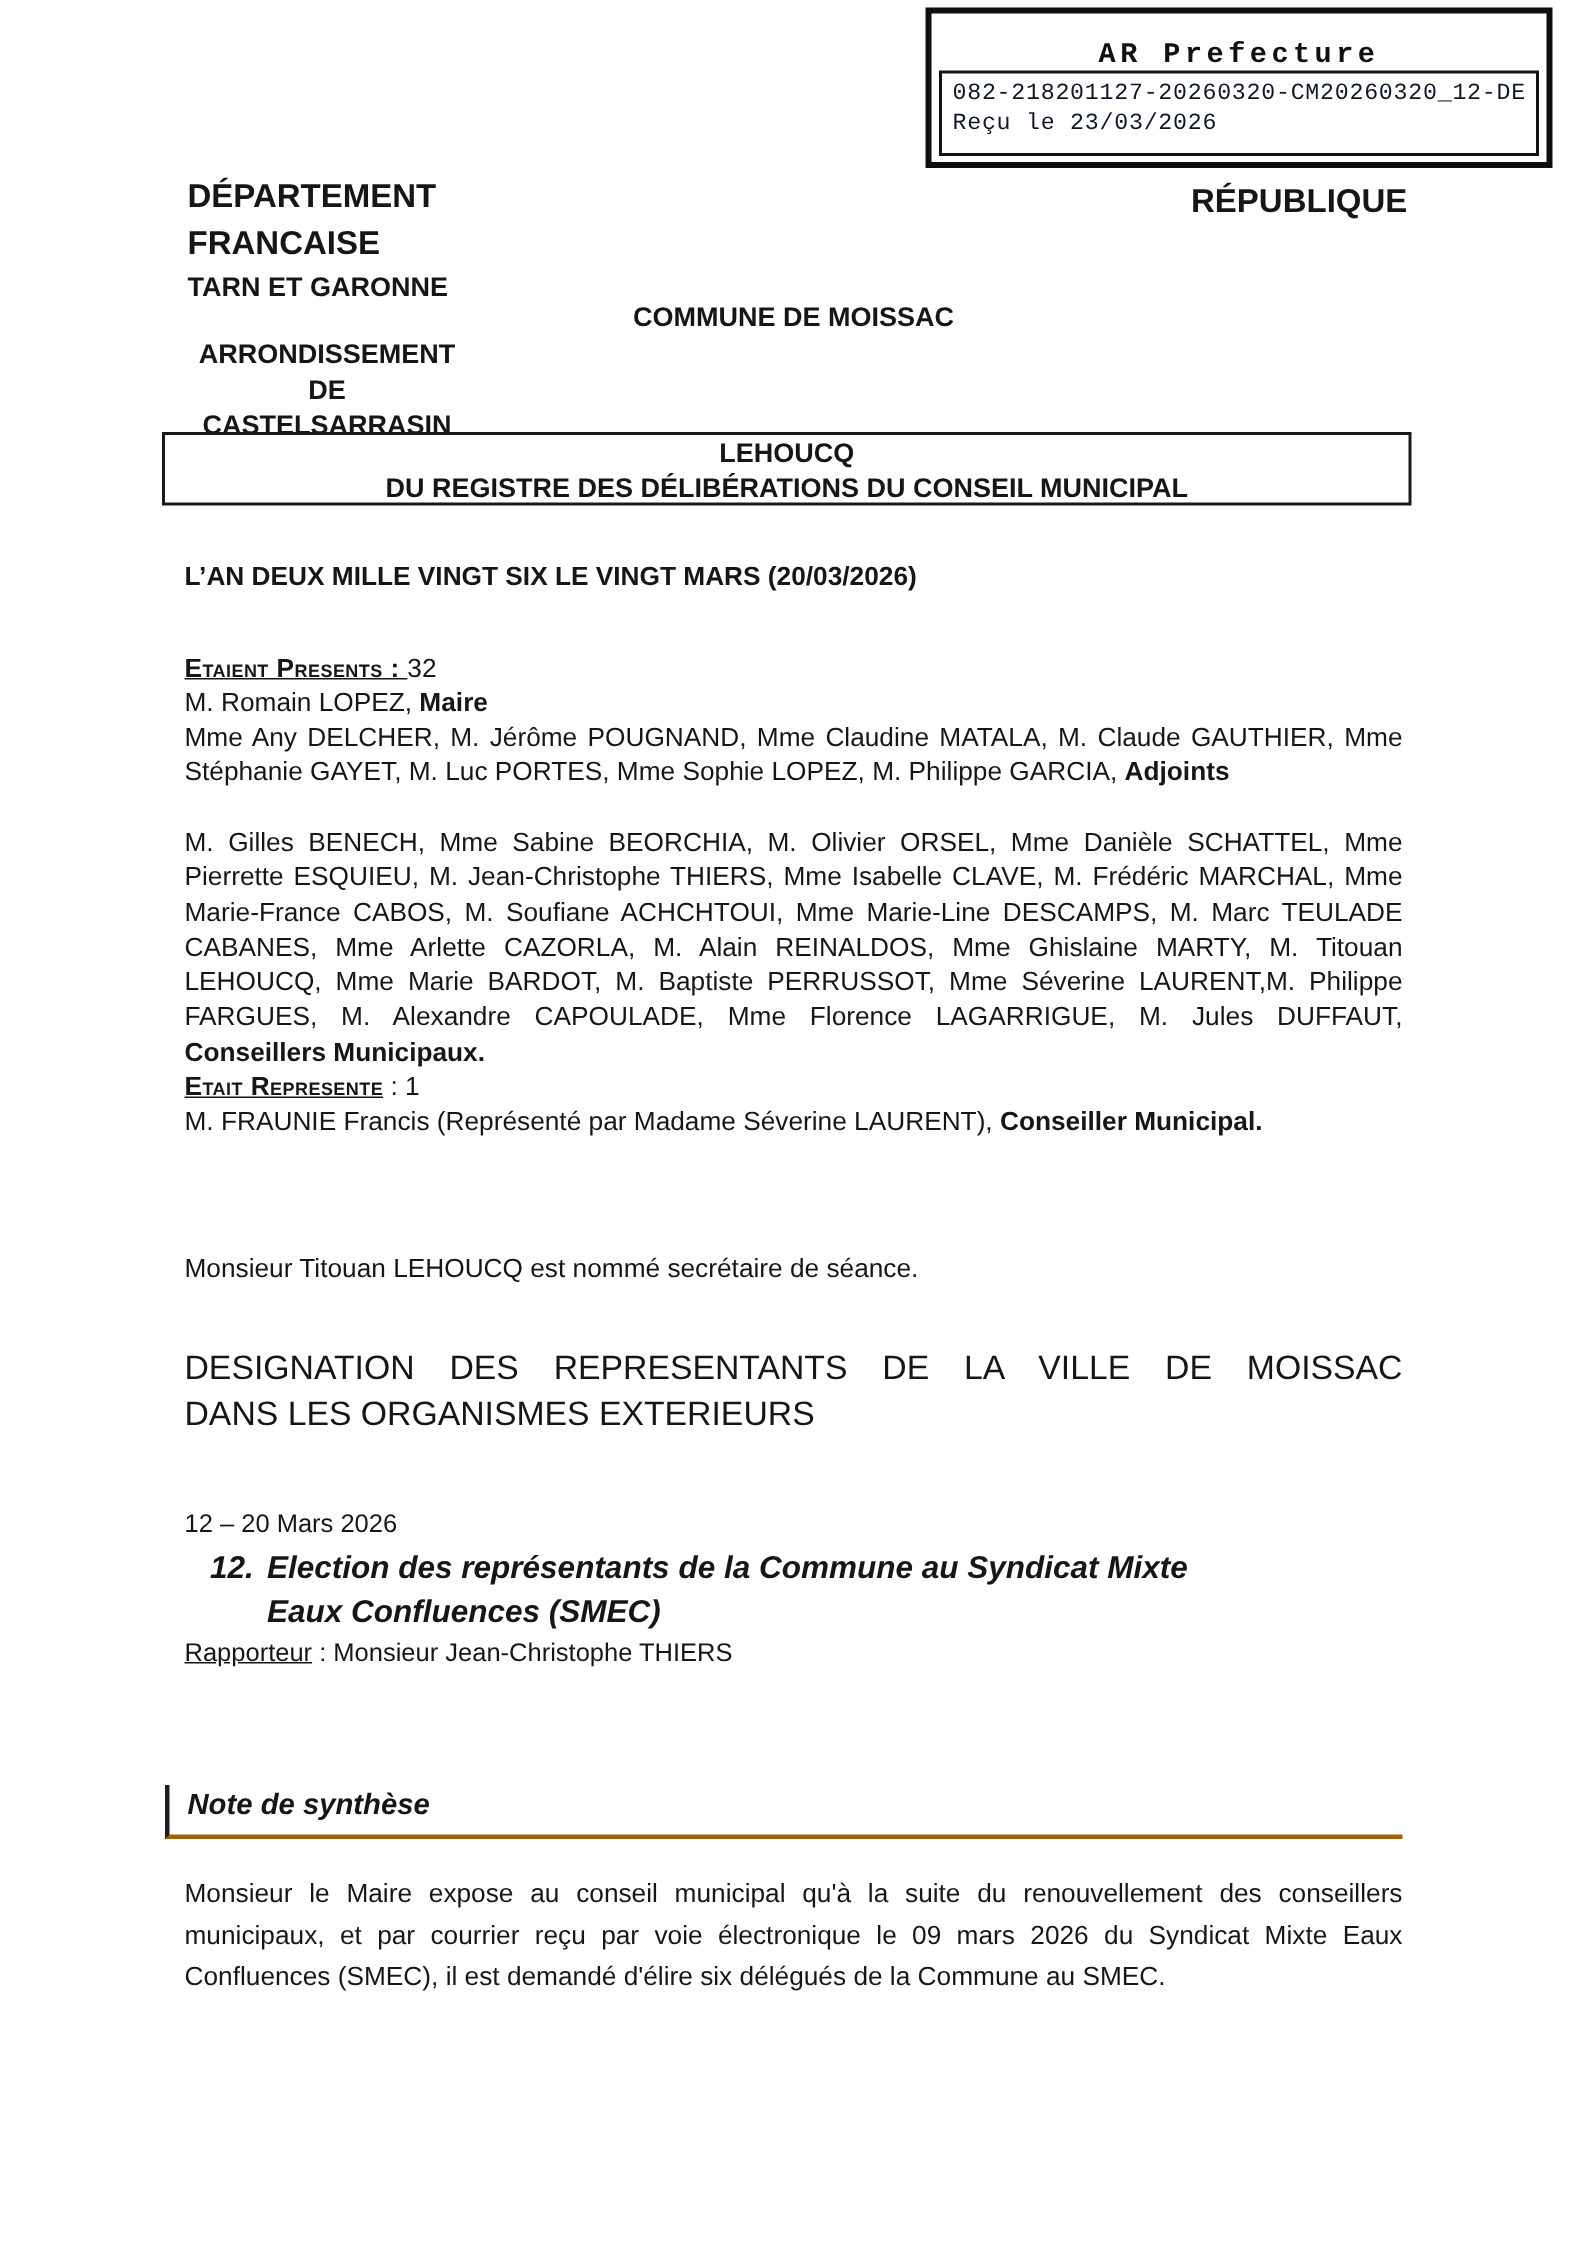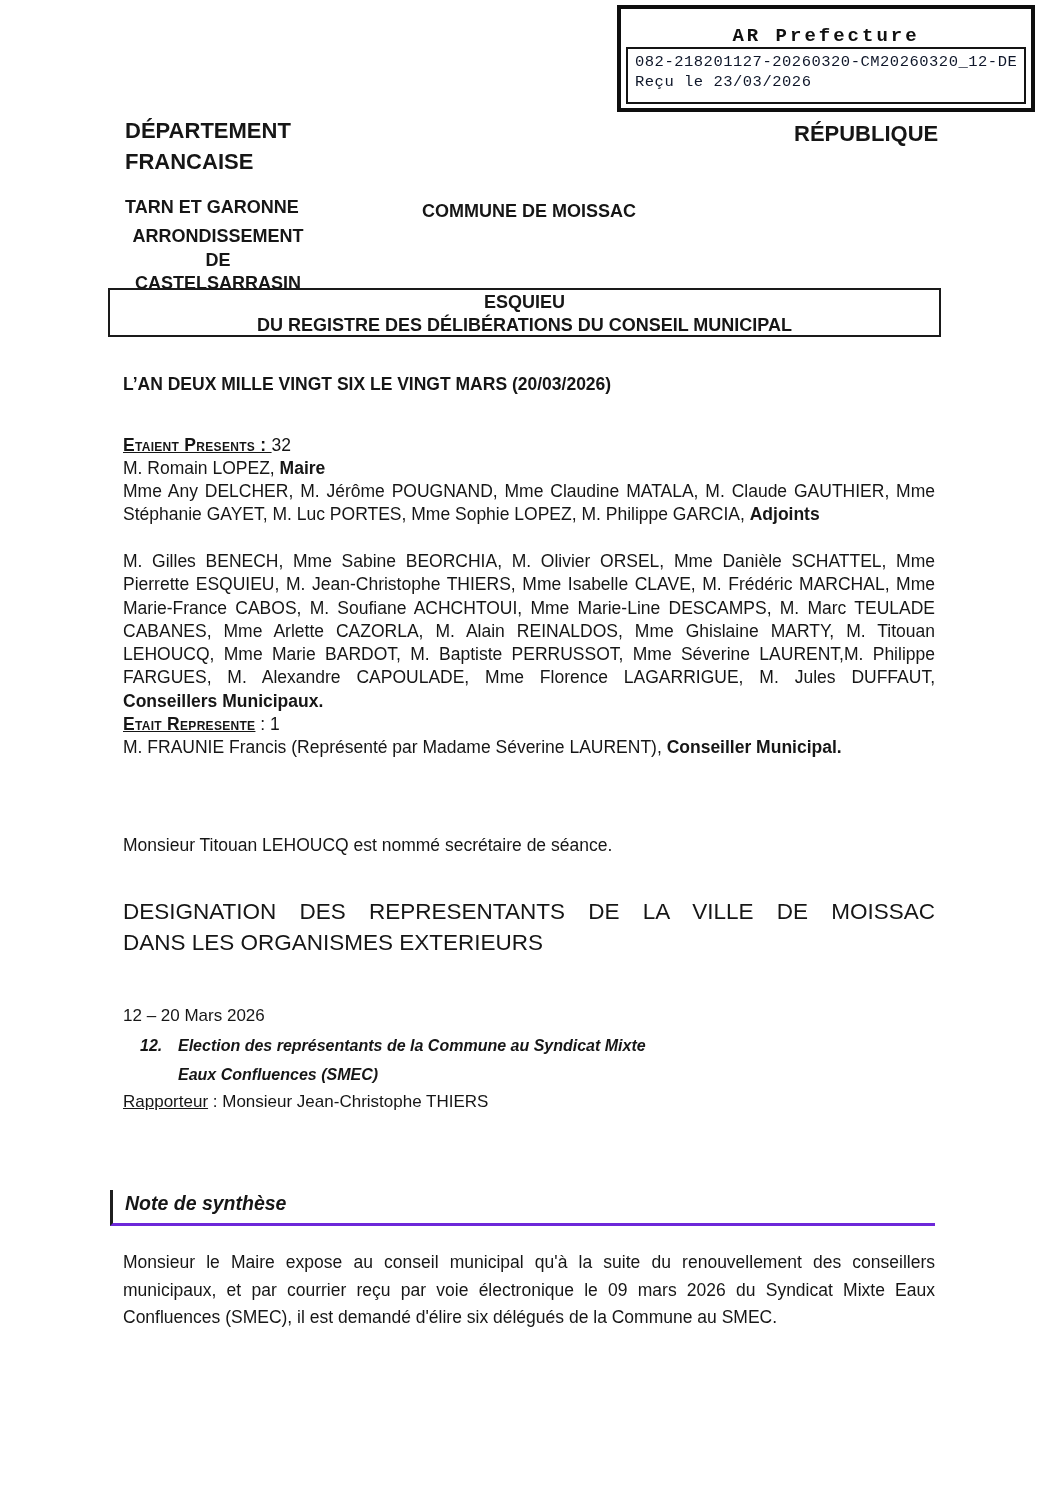--- a/index.html
+++ b/index.html
@@ -29,21 +29,21 @@
     border: 2px solid #141414;
     font-size: 15.5px; line-height: 20px; letter-spacing: 0.5px;
     padding: 3px 7px; white-space: nowrap; color: #0f172a;
     box-sizing: border-box;
   }
 
   
   .h-dept  { left: 125px; top: 118px; font-size: 22px; font-weight: bold; }
   .h-rep   { left: 748px; top: 121px; font-size: 22px; font-weight: bold; margin-left: 46px; }
   .h-fra   { left: 125px; top: 149px; font-size: 22px; font-weight: bold; }
-  .h-tarn  { left: 125px; top: 181px; font-size: 18px; font-weight: bold; margin-top: 16px; }
+  .h-tarn  { left: 125px; top: 181px; font-size: 18px; font-weight: bold; }
   .h-commune { left: 0; top: 201px; width: 1058px; text-align: center; font-size: 18px; font-weight: bold; }
   .h-arr   { left: 118px; top: 225px; width: 200px; text-align: center;
              font-size: 18px; font-weight: bold; line-height: 23.5px; }
 
   
   .extrait-box {
     left: 108px; top: 288px; width: 833px; height: 49px;
     border: 2px solid #1a1a1a; box-sizing: border-box;
     text-align: center; font-weight: bold; font-size: 18px; line-height: 22.5px;
     padding-top: 1px;
@@ -67,33 +67,33 @@
   .b-fraunie    { top: 736px; }
   .b-secretary  { top: 834px; }
 
   
   .d-title { top: 896px; font-weight: normal; font-size: 22.5px; line-height: 31px; }
   .d-title .stretch { display: block; text-align: justify; text-align-last: justify; }
   .d-range { top: 1004px; font-size: 17px; }
 
   .item12 {
     left: 140px; top: 1031px; width: 800px;
-    font-weight: bold; font-style: italic; font-size: 16px; line-height: 29px;
+    font-weight: bold; font-style: italic; font-size: 21px; line-height: 29px;
   }
   .item-num { display: inline-block; width: 38px; font-style: italic; }
   .item-line2 { margin-left: 38px; }
 
   .rapporteur { top: 1090px; font-size: 17px; }
   .u { text-decoration: underline; }
 
   
   .note-hd {
     left: 110px; top: 1190px; width: 825px;
     border-left: 3px solid #1f1f1f;
-    border-bottom: 3px solid #6d28d9;
+    border-bottom: 3px solid #a16207;
     padding: 2px 0 8px 12px; box-sizing: border-box;
   }
   .note-hd .note-title { font-weight: bold; font-style: italic; font-size: 19.5px; }
   .note-body { top: 1249px; font-size: 17.5px; line-height: 27.5px; }
 </style>
 </head>
 <body>
 
 <div class="page">
 
@@ -110,21 +110,21 @@
   <div class="abs h-fra">FRANCAISE</div>
   <div class="abs h-tarn">TARN ET GARONNE</div>
   <div class="abs h-commune">COMMUNE DE MOISSAC</div>
   <div class="abs h-arr">
     <div>ARRONDISSEMENT</div>
     <div>DE</div>
     <div>CASTELSARRASIN</div>
   </div>
 
   <div class="abs extrait-box">
-    <div>ESQUIEU</div>
+    <div>LEHOUCQ</div>
     <div>DU REGISTRE DES DÉLIBÉRATIONS DU CONSEIL MUNICIPAL</div>
   </div>
 
   <div class="abs col b-lan bold">L’AN DEUX MILLE VINGT SIX LE VINGT MARS (20/03/2026)</div>
 
   <div class="abs col b-presents">
     <span class="sc-label">Etaient Presents : </span><span>32</span>
   </div>
 
   <div class="abs col b-maire">

